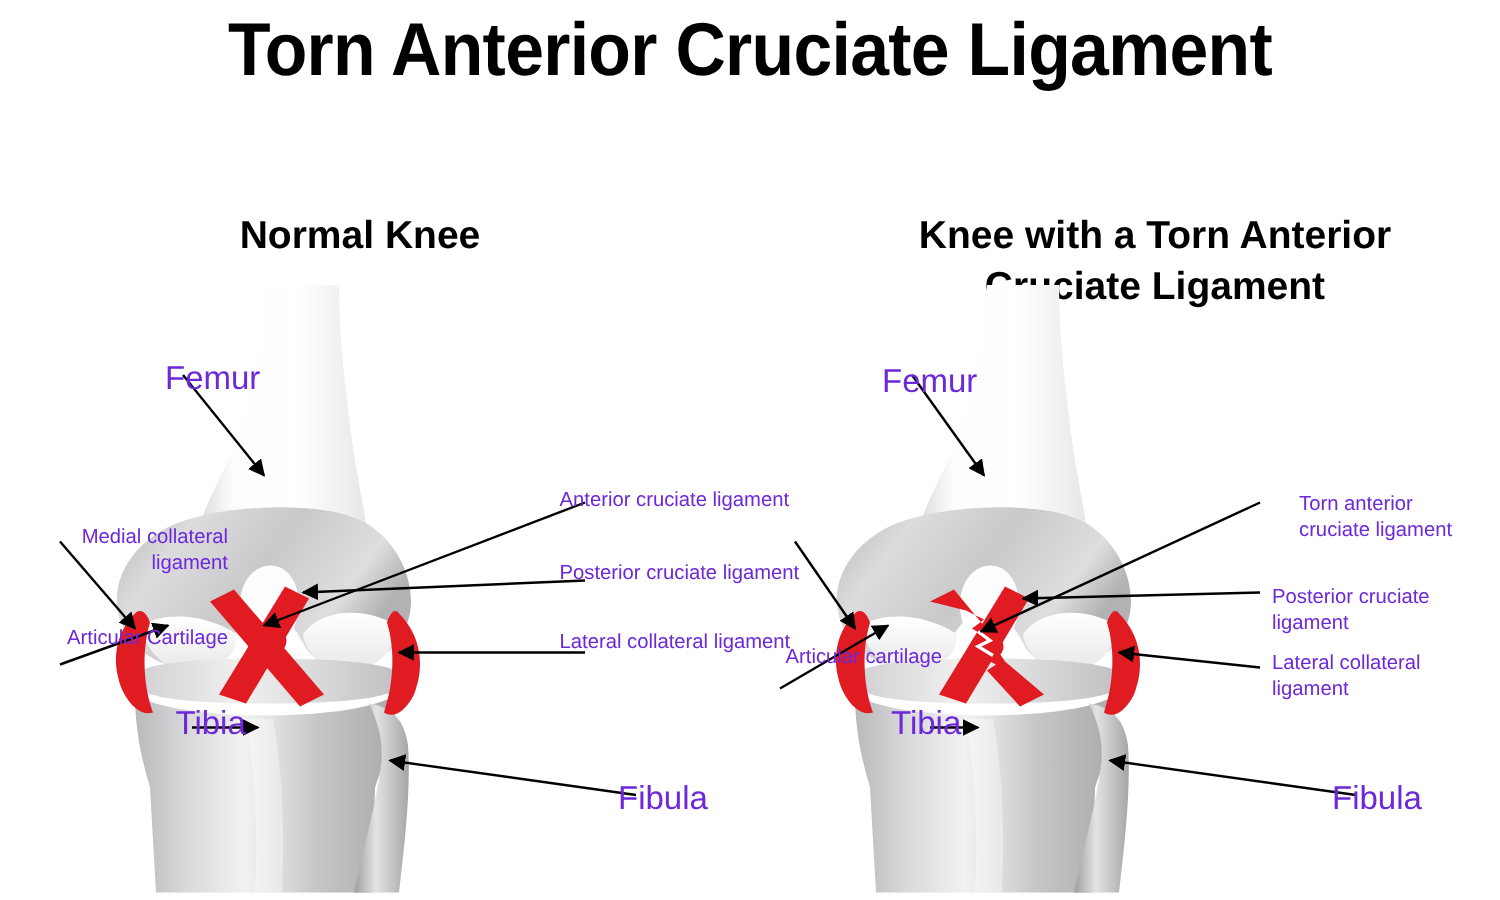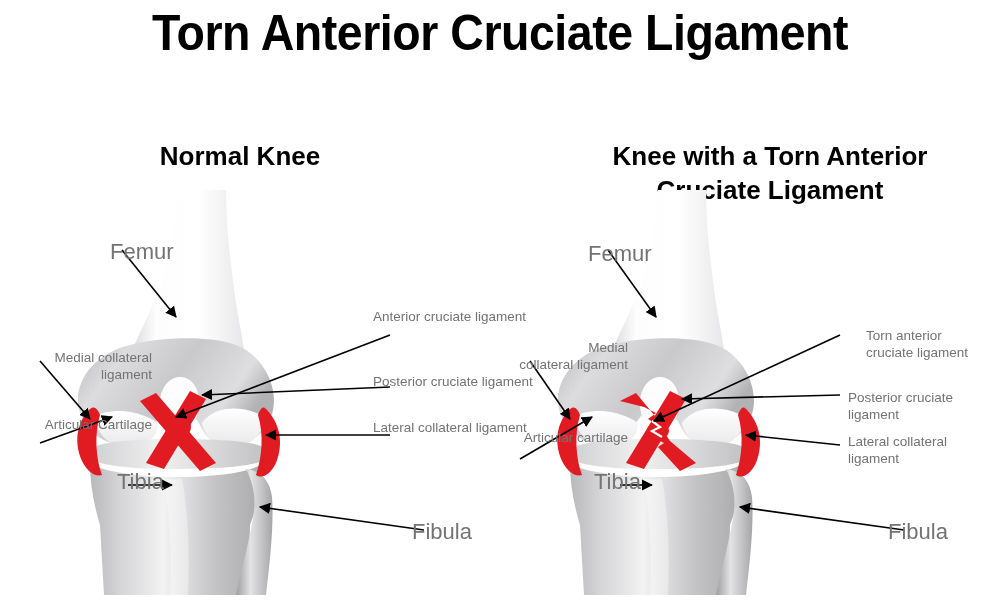--- a/index.html
+++ b/index.html
@@ -10,21 +10,21 @@
   .title{position:absolute;left:0;top:4px;width:1000px;text-align:center;
          font-size:50px;font-weight:bold;letter-spacing:-0.5px;
          font-family:"Liberation Sans","DejaVu Sans",sans-serif;
          transform:scaleX(0.93);transform-origin:50% 50%;}
 
   .panel-heading{position:absolute;text-align:center;font-size:26px;
                  font-weight:bold;line-height:1.3;}
   #heading-left{left:75px;top:140px;width:330px;}
   #heading-right{left:575px;top:140px;width:390px;}
 
-  .label{position:absolute;font-size:13.5px;line-height:1.25;color:#737373;
+  .label{position:absolute;font-size:13.5px;line-height:1.25;color:#6d28d9;
          white-space:pre-line;}
   .label.big{font-size:22px;}
   .label.right-al{text-align:right;}
 
   svg.fig{position:absolute;overflow:visible;}
   .ldr{stroke:#000;stroke-width:1.6;fill:none;}
   .ldrhead{fill:#000;}
 </style>
 </head>
 <body>
@@ -129,21 +129,21 @@
       <path class="ldr" d="M330,192 L142,200" marker-end="url(#ahL)"></path>
       <path class="ldr" d="M330,240 L206,240" marker-end="url(#ahL)"></path>
     </g>
   </svg>
 
   <div class="label big" style="left:110px;top:238px;">Femur</div>
   <div class="label big" style="left:117px;top:468px;">Tibia</div>
   <div class="label big" style="left:412px;top:518px;">Fibula</div>
   <div class="label right-al" style="left:0px;top:350px;width:152px;">Medial collateral ligament</div>
   <div class="label right-al" style="left:0px;top:417px;width:152px;">Articular Cartilage</div>
-  <div class="label" style="left:373px;top:309px;">Anterior cruciate ligament</div>
+  <div class="label" style="left:373px;top:325px;">Anterior cruciate ligament</div>
   <div class="label" style="left:373px;top:374px;">Posterior cruciate ligament</div>
   <div class="label" style="left:373px;top:420px;">Lateral collateral ligament</div>
 
   <div class="panel-heading" id="heading-right">
     <div>Knee with a Torn Anterior</div>
     <div>Cruciate Ligament</div>
   </div>
 
   <svg class="fig" id="fig-right" width="420" height="420" viewBox="0 0 420 420" style="left:540px;top:195px;">
     <defs>
@@ -241,21 +241,19 @@
       <path class="ldr" d="M-20,264 L52,222" marker-end="url(#ahR)"></path>
       <path class="ldr" d="M300,140 L114,226" marker-end="url(#ahR)"></path>
       <path class="ldr" d="M300,200 L142,204" marker-end="url(#ahR)"></path>
       <path class="ldr" d="M300,250 L206,240" marker-end="url(#ahR)"></path>
     </g>
   </svg>
 
   <div class="label big" style="left:588px;top:240px;">Femur</div>
   <div class="label big" style="left:594px;top:468px;">Tibia</div>
   <div class="label big" style="left:888px;top:518px;">Fibula</div>
-  <div class="label right-al" style="left:500px;top:340px;width:128px;">Medial
-collateral ligament</div>
   <div class="label right-al" style="left:500px;top:430px;width:128px;">Articular cartilage</div>
   <div class="label" style="left:866px;top:328px;">Torn anterior
 cruciate ligament</div>
   <div class="label" style="left:848px;top:390px;">Posterior cruciate ligament</div>
   <div class="label" style="left:848px;top:434px;">Lateral collateral ligament</div>
 
 </div>
 
 </body></html>

